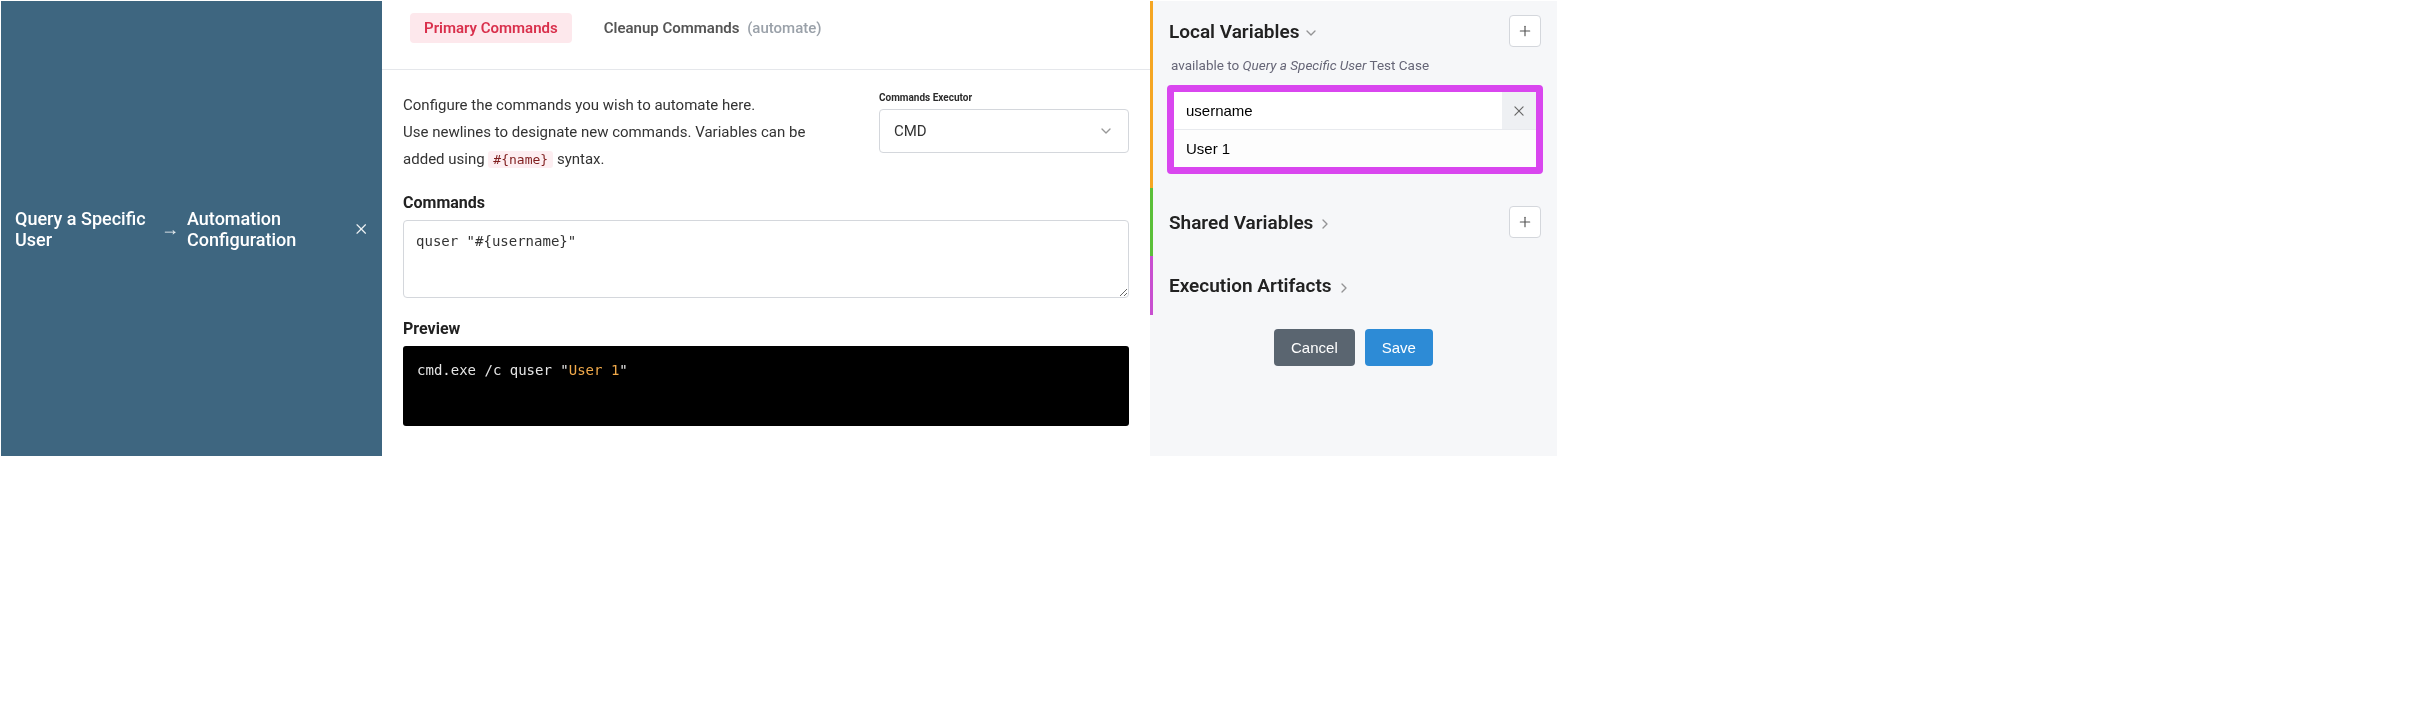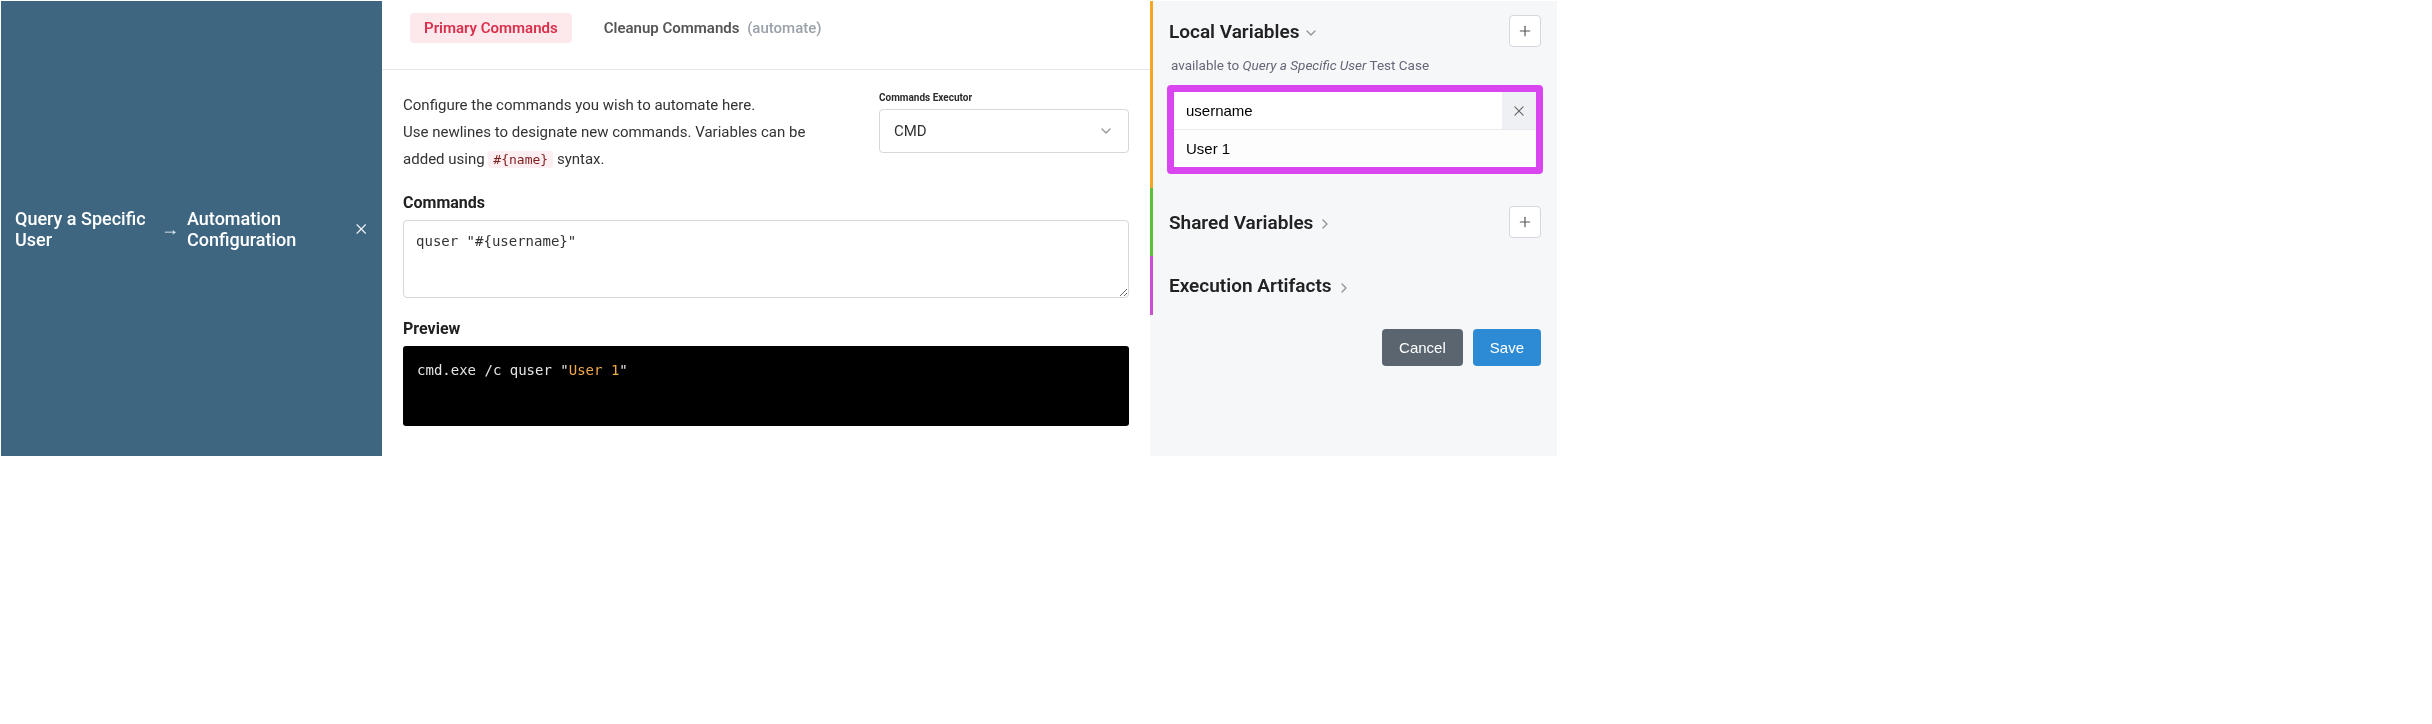--- a/index.html
+++ b/index.html
@@ -212,21 +212,21 @@
     padding:10px 12px;
     font-size:15px;
     outline:none;
     background:#fdfdfd;
   }
   .rsection.shared .rheader,
   .rsection.artifacts .rheader { padding:18px 16px;}
   .actions {
     display:flex;
     gap:10px;
-    justify-content:flex-end;
+    justify-content:center;
     padding: 14px 16px 0;
   }
   button.btn {
     border-radius:4px;
     padding:9px 16px;
     font-size:15px;
     font-weight:500;
     cursor:pointer;
     border:1px solid transparent;
   }

